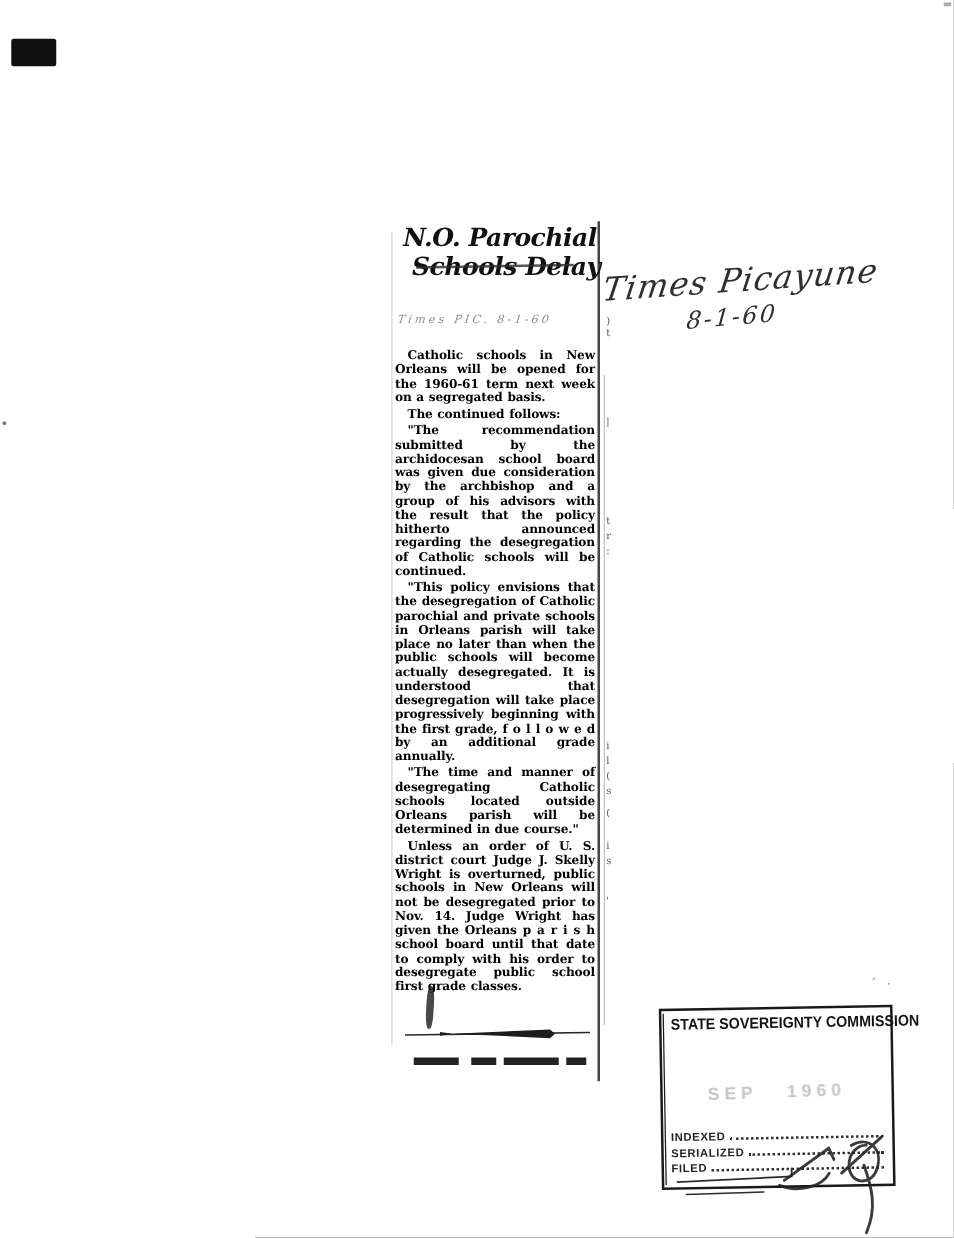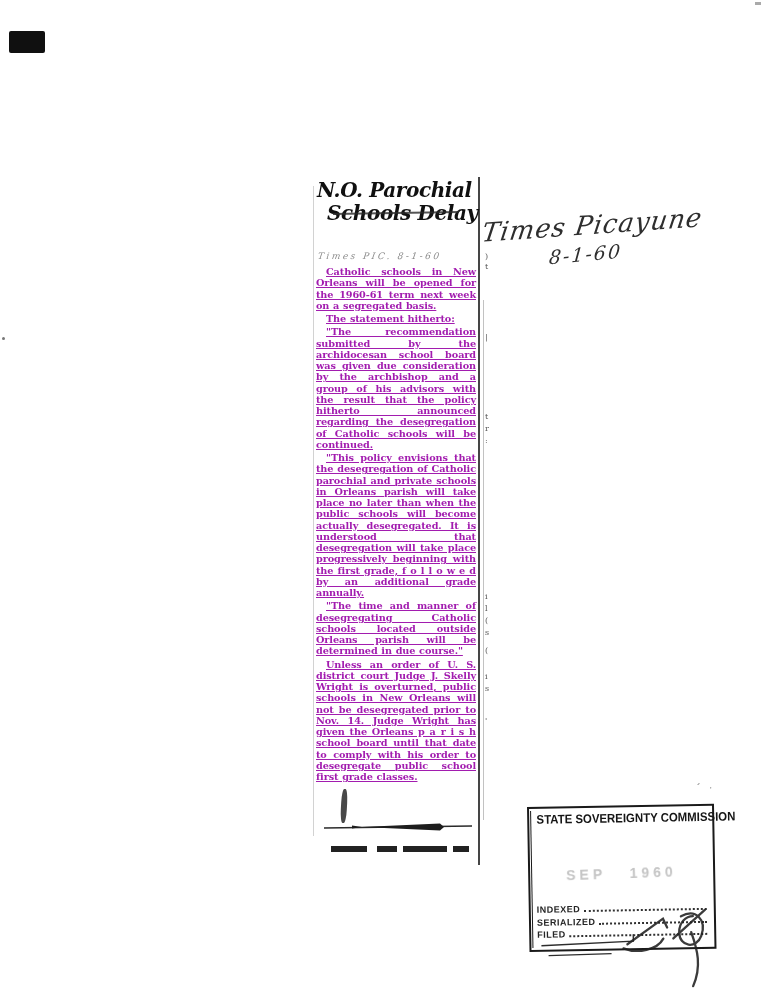--- a/index.html
+++ b/index.html
@@ -9,31 +9,31 @@
   }
   
   .artifact-block{position:absolute;left:9px;top:31px;width:36px;height:22px;background:#101010;border-radius:2px;}
   .artifact-dot{position:absolute;left:2px;top:337px;width:3px;height:3px;background:#777;border-radius:50%;}
   .artifact-corner{position:absolute;left:755px;top:2px;width:6px;height:3px;background:#aaa;}
   
   .rule-right{position:absolute;left:478px;top:177px;width:2px;height:688px;background:#242424;opacity:.85;}
   .rule-right2{position:absolute;left:483px;top:300px;width:1px;height:520px;background:#c2c2c2;}
   .rule-left{position:absolute;left:313px;top:186px;width:1px;height:650px;background:#d2d2d2;}
   
-  .headline{position:absolute;left:317px;top:179px;width:166px;color:#101010;}
+  .headline{position:absolute;left:317px;top:179px;width:166px;color:#101010;text-align:center;}
   .h-line{font-family:"DejaVu Serif",serif;font-weight:bold;font-style:italic;
     font-size:20px;line-height:23px;letter-spacing:-0.4px;white-space:nowrap;}
   .h2{padding-left:10px;}
   .h3{padding-left:22px;}
   .strike-line{position:absolute;left:16px;top:33px;width:126px;height:2px;background:#2b2b2b;
     transform:rotate(-1deg);opacity:.8;}
   .pencil-note{position:absolute;left:318px;top:251px;width:170px;font-size:9px;color:#8d8d8d;
     letter-spacing:2.5px;transform:skewX(-8deg);white-space:nowrap;font-style:italic;}
   
-  .article-body{position:absolute;left:316px;top:266px;width:160px;color:#a21caf;text-decoration:underline;}
+  .article-body{position:absolute;left:316px;top:279px;width:160px;color:#000000;}
   .para{margin:0 0 2px 0;font-family:"DejaVu Serif",serif;font-weight:bold;
     font-size:9.7px;line-height:11.25px;text-align:justify;text-indent:10px;
     letter-spacing:-0.1px;word-spacing:0.5px;}
   .ink-blot{position:absolute;left:341px;top:789px;width:6px;height:34px;background:#1a1a1a;
     border-radius:40%;opacity:.8;transform:rotate(3deg);}
   
   .divider-svg{position:absolute;left:322px;top:820px;}
   .cutoff{position:absolute;left:331px;top:846px;height:8px;filter:blur(.4px);}
   .cutoff i{position:absolute;top:0;background:#222;height:6px;display:block;}
   .cutoff .d1{left:0;width:36px;}
@@ -86,21 +86,21 @@
   <div class="headline">
     <div class="h-line h1">N.O. Parochial</div>
     <div class="h-line h2">Schools Delay</div>
     <div class="strike-line"></div>
   </div>
 
   <div class="pencil-note">Times PIC. 8-1-60</div>
 
   <div class="article-body" id="article-body">
       <p class="para">Catholic schools in New Orleans will be opened for the 1960-61 term next week on a segregated basis.</p>
-      <p class="para">The statement hitherto:</p>
+      <p class="para">The continued follows:</p>
       <p class="para">"The recommendation submitted by the archidocesan school board was given due consideration by the archbishop and a group of his advisors with the result that the policy hitherto announced regarding the desegregation of Catholic schools will be continued.</p>
       <p class="para">"This policy envisions that the desegregation of Catholic parochial and private schools in Orleans parish will take place no later than when the public schools will become actually desegregated. It is understood that desegregation will take place progressively beginning with the first grade, f o l l o w e d by an additional grade annually.</p>
       <p class="para">"The time and manner of desegregating Catholic schools located outside Orleans parish will be determined in due course."</p>
       <p class="para">Unless an order of U. S. district court Judge J. Skelly Wright is overturned, public schools in New Orleans will not be desegregated prior to Nov. 14. Judge Wright has given the Orleans p a r i s h school board until that date to comply with his order to desegregate public school first grade classes.</p>
     </div>
   <div class="ink-blot"></div>
 
   <svg class="divider-svg" width="152" height="14" viewBox="0 0 152 14">
     <line x1="2" y1="8" x2="150" y2="6" stroke="#2a2a2a" stroke-width="1.4"></line>
     <polygon points="40,7 118,3.5 122,7 118,10.5" fill="#1d1d1d"></polygon>

